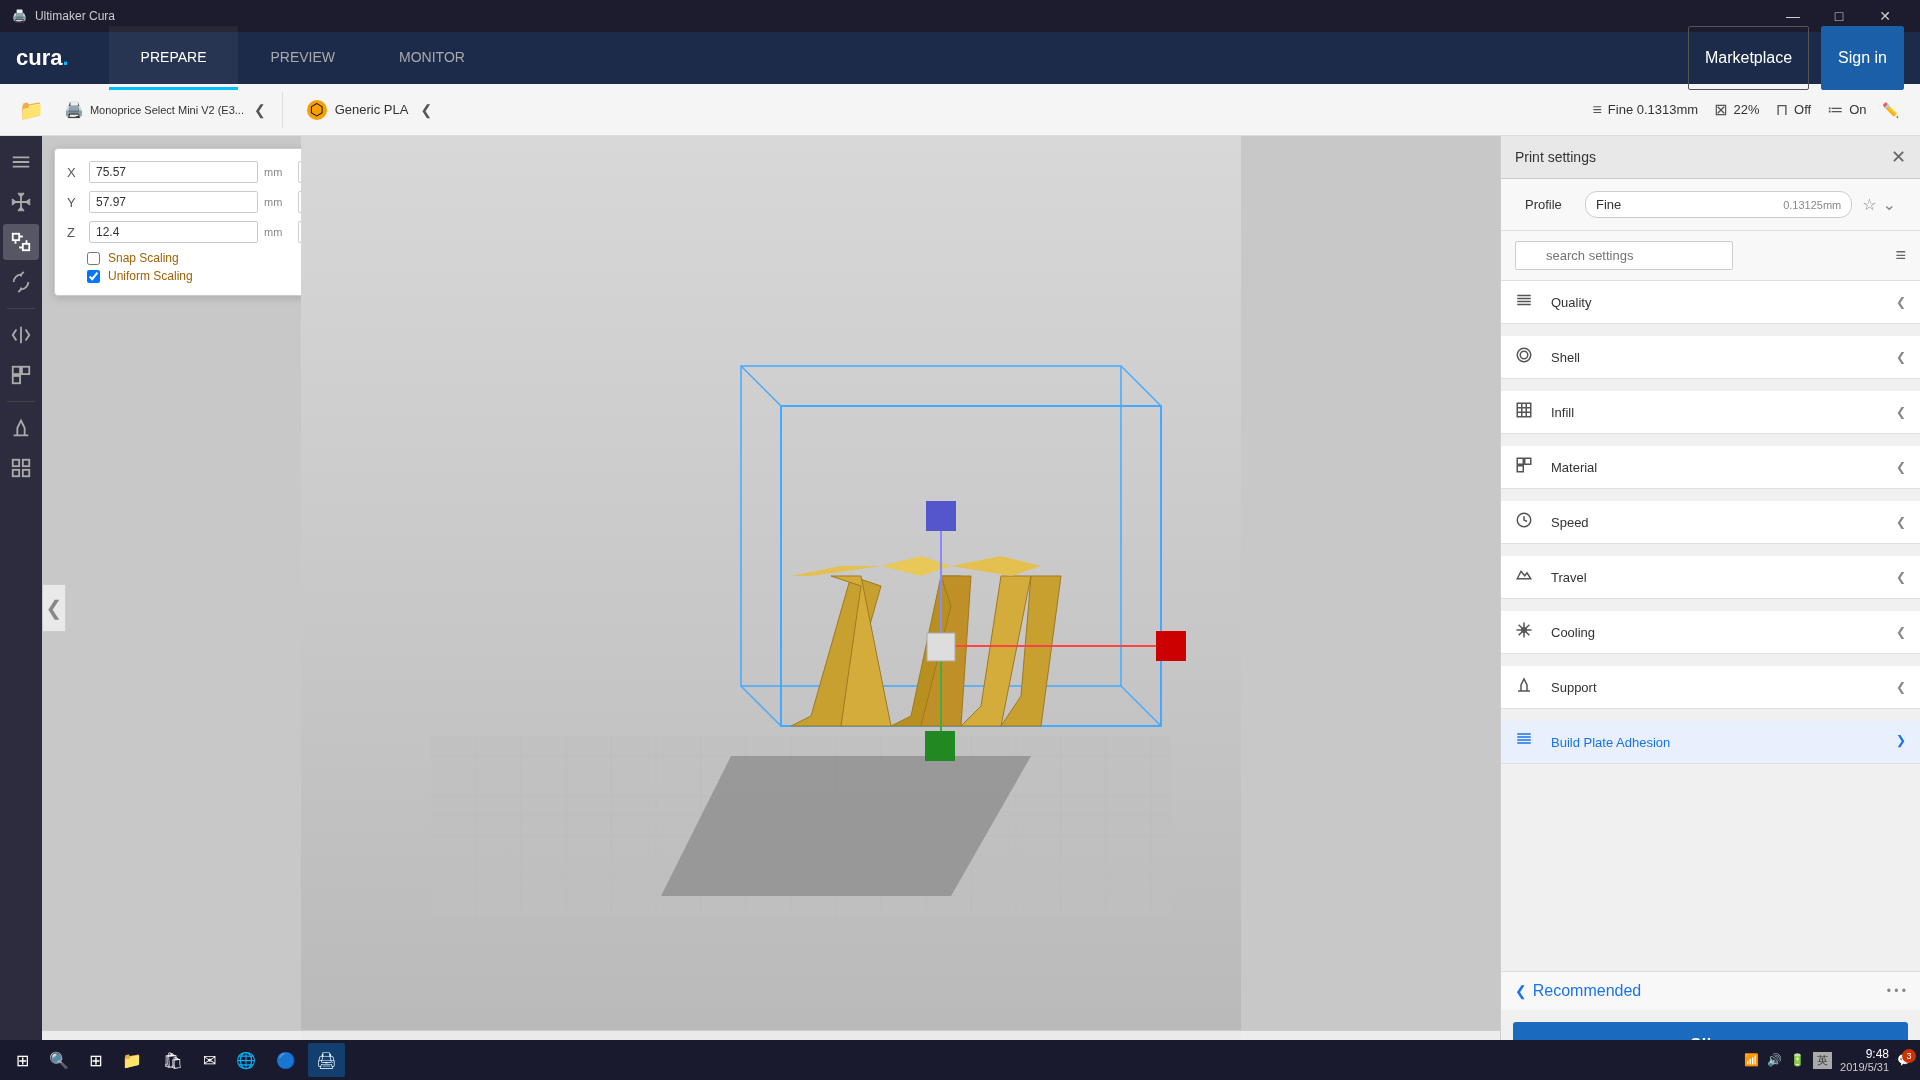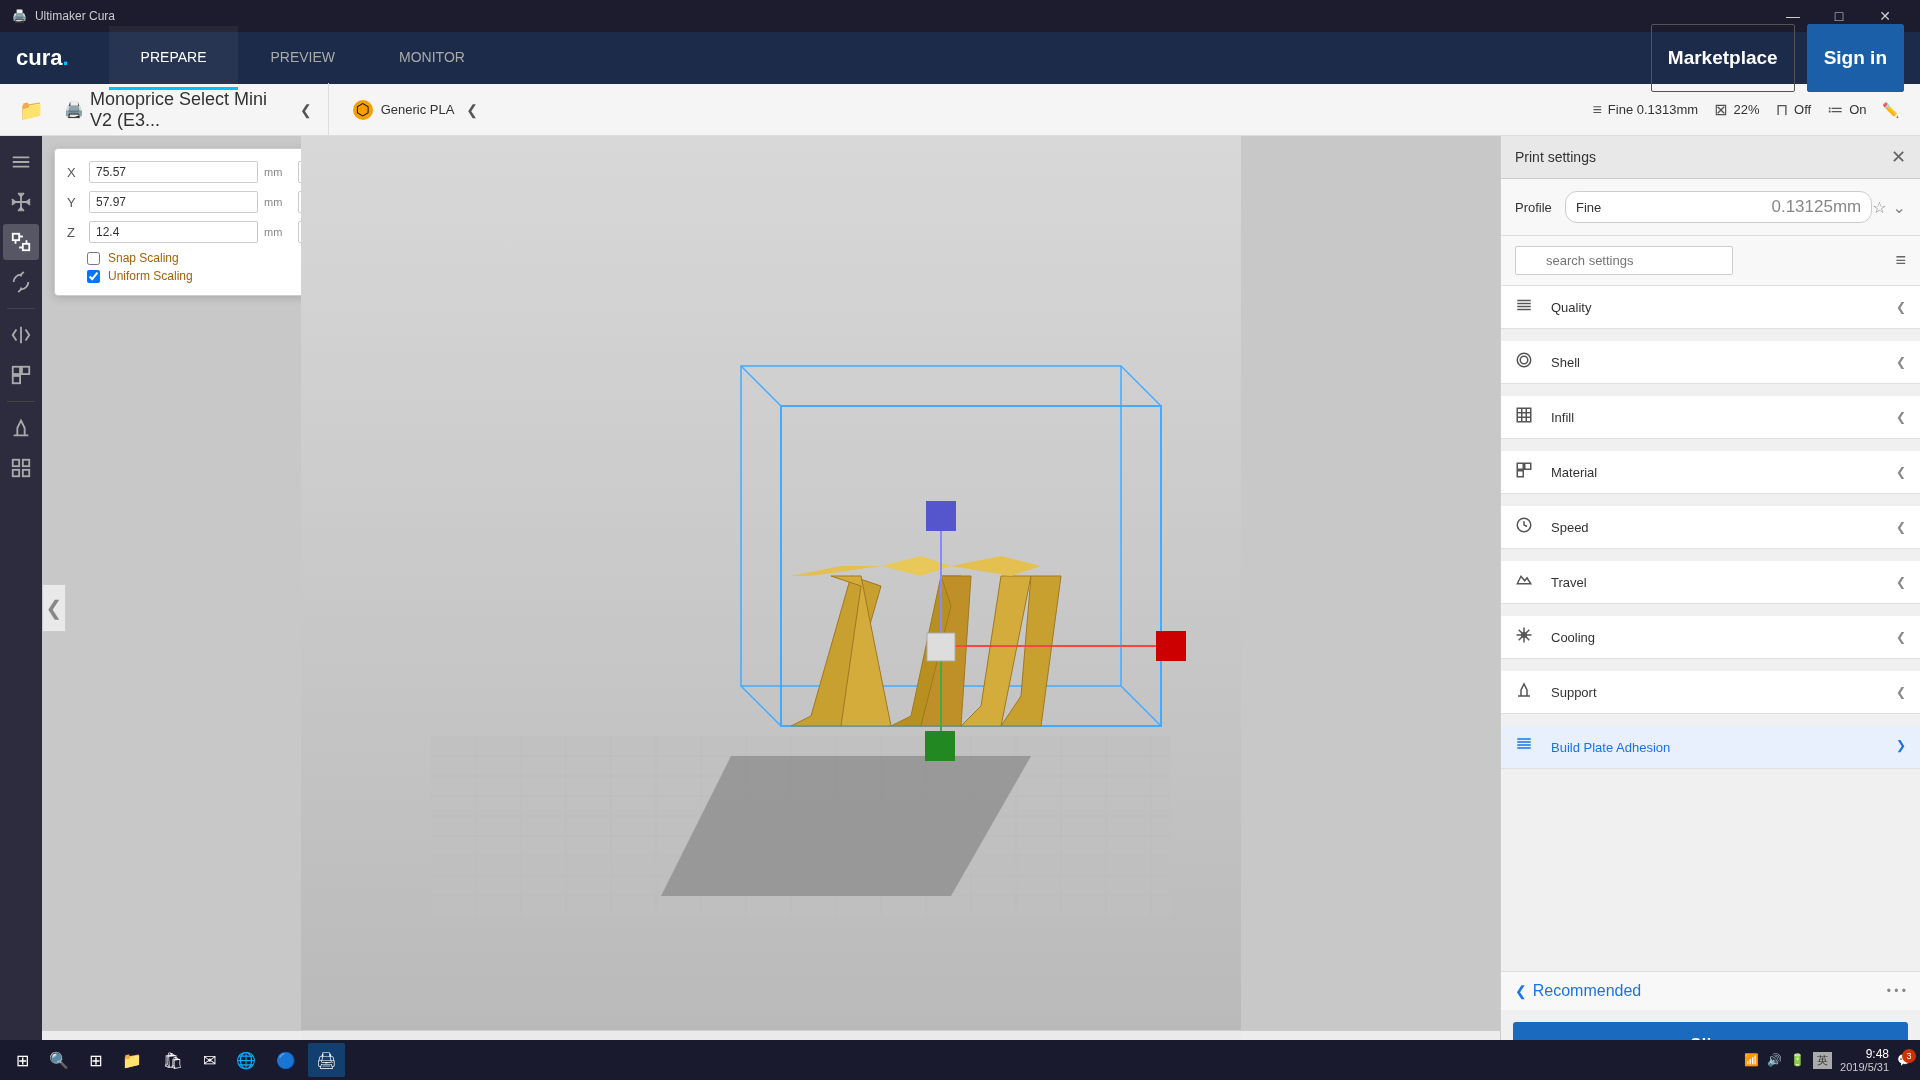--- a/index.html
+++ b/index.html
@@ -58,24 +58,23 @@
       margin-left: auto;
       display: flex;
       align-items: center;
       gap: 12px;
     }
     .nav-btn {
       padding: 22px 16px;
       border: 1px solid #555;
       background: transparent;
       color: white;
-      font-size: 19px;
+      font-size: 16px;
       cursor: pointer;
       border-radius: 2px;
-      font-weight: bold;
     }
     .nav-btn.primary { background: #1a5fa8; border-color: #1a5fa8; }
 
     
     #toolbar {
       height: 52px;
       background: #f5f5f5;
       border-bottom: 1px solid #ddd;
       display: flex;
       align-items: center;
@@ -90,21 +89,21 @@
     }
     #printer-select {
       display: flex;
       align-items: center;
       gap: 6px;
       padding: 6px 12px;
       border-right: 1px solid #ddd;
       margin-right: 12px;
       cursor: pointer;
     }
-    #printer-name { font-size: 18px; color: #333; max-width: 200px; }
+    #printer-name { font-size: 11px; color: #333; max-width: 200px; }
     .arrow-btn { background: none; border: none; cursor: pointer; color: #555; font-size: 14px; padding: 4px; }
 
     #material-select {
       display: flex;
       align-items: center;
       gap: 8px;
       padding: 6px 12px;
       cursor: pointer;
     }
     .material-icon { width: 20px; height: 20px; background: #f5a000; border-radius: 50%; display: flex; align-items: center; justify-content: center; }
@@ -248,40 +247,41 @@
       padding: 10px 14px;
       display: flex;
       align-items: center;
       justify-content: space-between;
     }
     #right-panel-title { font-size: 14px; color: #333; font-weight: 500; }
     .panel-close { background: none; border: none; cursor: pointer; font-size: 18px; color: #666; }
 
     
     #profile-row {
-      padding: 12px 14px;
-      display: flex;
-      align-items: center;
+      padding: 12px 24px;
+      display: flex;
+      align-items: center;
+      gap: 10px;
       border-bottom: 1px solid #ddd;
       background: #f8f8f8;
     }
     #profile-label { font-size: 13px; color: #333; min-width: 50px; }
     #profile-select {
       flex: 1;
       display: flex;
       align-items: center;
       border: 1px solid #ccc;
       padding: 5px 10px;
       background: white;
       cursor: pointer;
       justify-content: space-between;
       border-radius: 12px;
     }
     #profile-name { font-size: 13px; color: #333; }
-    #profile-value { font-size: 17px; color: #888; margin-left: 0; }
+    #profile-value { font-size: 11px; color: #888; margin-left: 0; }
     .profile-actions { display: flex; gap: 6px; }
     .star-btn, .chevron-btn { background: none; border: none; cursor: pointer; font-size: 16px; color: #888; }
 
     
     #search-bar {
       padding: 10px 14px;
       border-bottom: 1px solid #ddd;
       background: #f8f8f8;
       display: flex;
       align-items: center;

